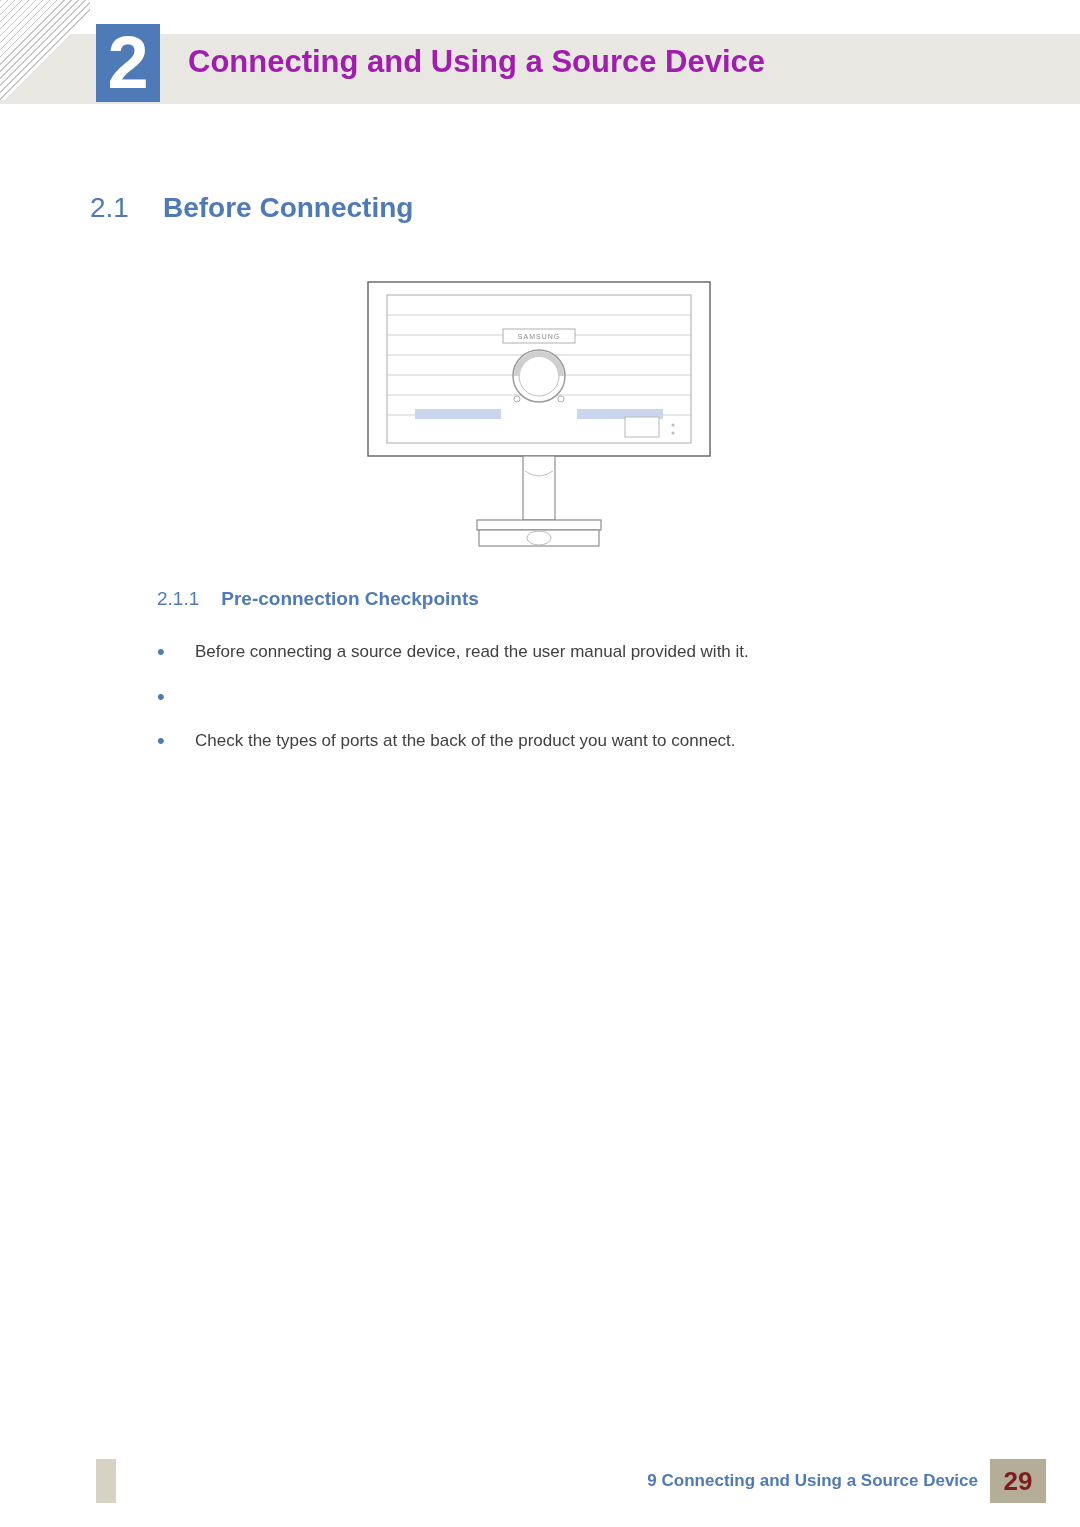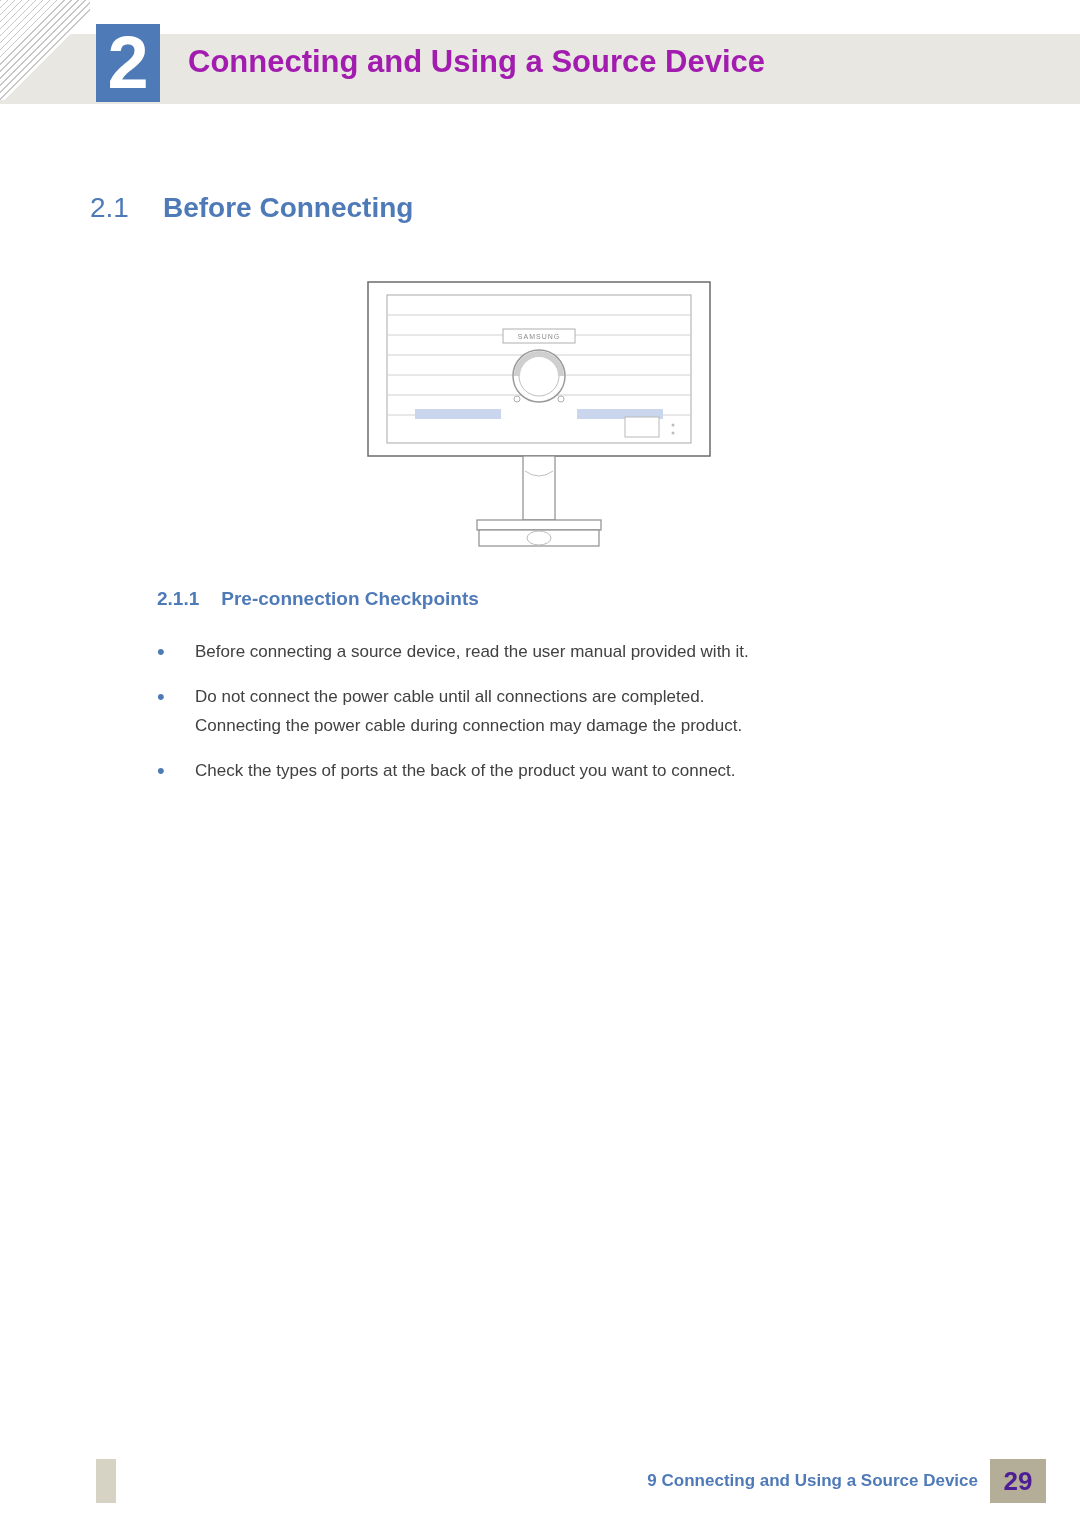--- a/index.html
+++ b/index.html
@@ -108,21 +108,21 @@
   .subsection-row {
     position: absolute;
     top: 588px;
     left: 157px;
     display: flex;
     align-items: baseline;
     gap: 22px;
   }
   .subsection-num {
     font-size: 19px;
-    font-weight: bold;
+    font-weight: normal;
     color: #4f7ab8;
   }
   .subsection-title {
     font-size: 19px;
     font-weight: bold;
     color: #4f7ab8;
   }
 
   
   .bullets {
@@ -169,21 +169,21 @@
   .footer-text {
     align-self: center;
     font-size: 17px;
     font-weight: bold;
     color: #4f7ab8;
     margin-right: 12px;
   }
   .footer-pagebox {
     width: 56px;
     background: #b4ad97;
-    color: #4c1d95;
+    color: #7f1d1d;
     font-size: 26px;
     font-weight: bold;
     display: flex;
     align-items: center;
     justify-content: center;
     margin-right: 34px;
   }
 </style>
 </head>
 <body>
@@ -253,24 +253,20 @@
 
 <div class="bullets">
   <div class="bullet-item">
     <span class="bullet-dot">•</span>
     <div class="bullet-text">
       <span>Before connecting a source device, read the user manual provided with it.</span>
     </div>
   </div>
   <div class="bullet-item">
     <span class="bullet-dot">•</span>
-    <div class="bullet-text">
-      <span>Do not connect the power cable until all connections are completed.</span>
-      <span>Connecting the power cable during connection may damage the product.</span>
-    </div>
   </div>
   <div class="bullet-item">
     <span class="bullet-dot">•</span>
     <div class="bullet-text">
       <span>Check the types of ports at the back of the product you want to connect.</span>
     </div>
   </div>
 </div>
 
 <div class="footer">

